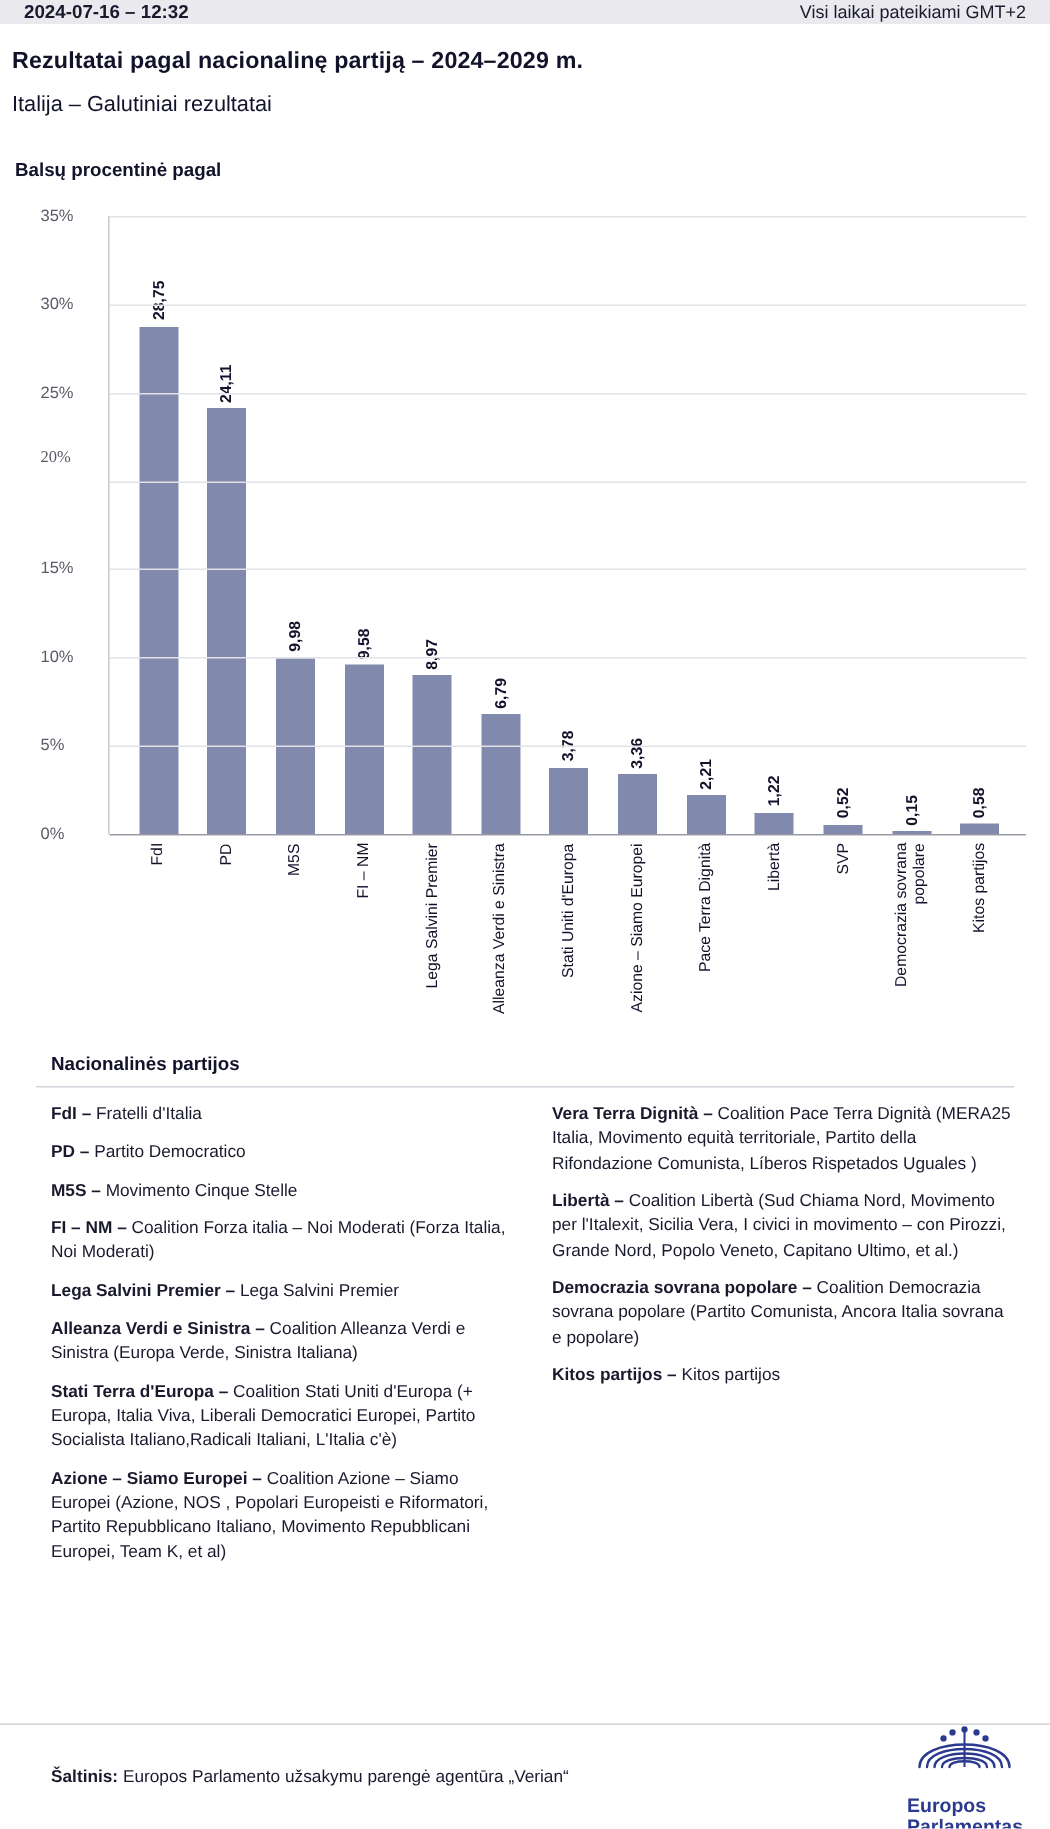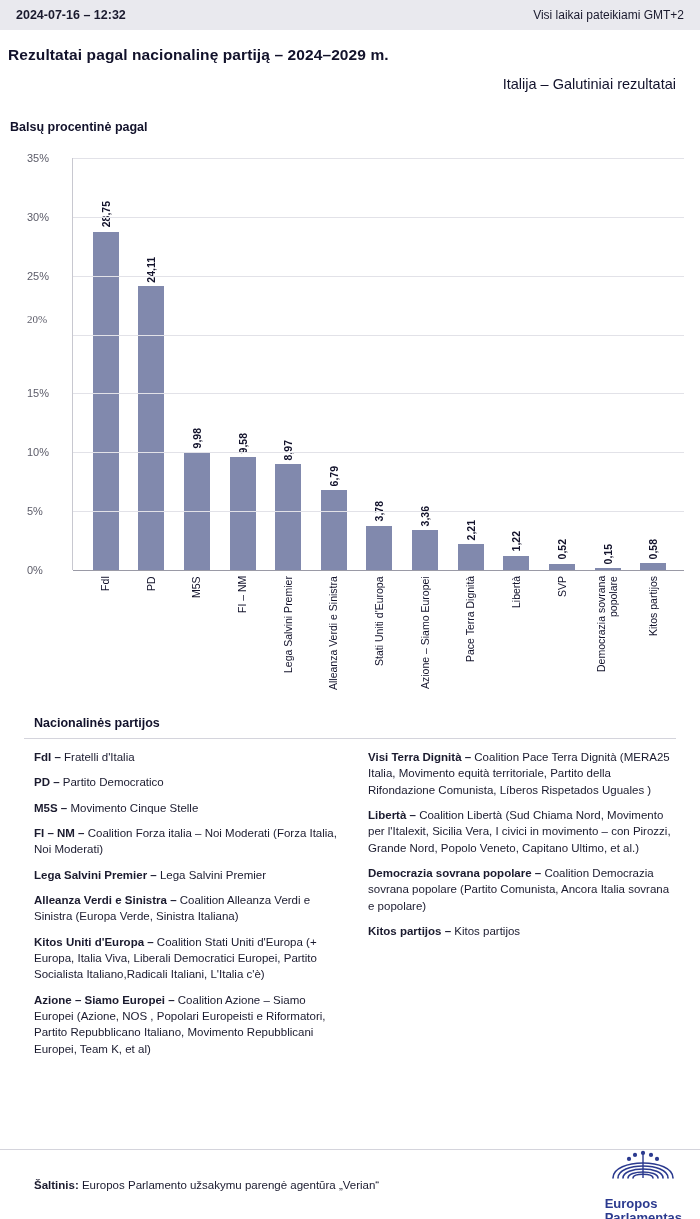--- a/index.html
+++ b/index.html
@@ -9,21 +9,21 @@
     height: 1219px;
     background: #ffffff;
     font-family: "Liberation Sans", sans-serif;
     color: #1a1a1a;
     position: relative;
     overflow: hidden;
   }
 
   
   .topbar {
-    height: 30px;
+    height: 16px;
     background: #e9e9ee;
     display: flex;
     align-items: center;
     justify-content: space-between;
     padding: 0 16px;
     font-size: 12.5px;
     font-weight: bold;
     color: #1a1a2e;
   }
   .topbar .right { font-weight: normal; font-size: 12px; }
@@ -35,21 +35,20 @@
     font-weight: bold;
     color: #12122b;
     margin: 0 0 12px 0;
     letter-spacing: 0.1px;
   }
   .subtitle {
     font-size: 14.5px;
     font-weight: normal;
     color: #12122b;
     margin: 0;
-    text-align: right;
   }
   .chart-label {
     font-size: 12.5px;
     font-weight: bold;
     color: #12122b;
     margin: 28px 0 0 10px;
   }
 
   
   .chart-area {
@@ -336,25 +335,25 @@
   <div class="legend-title">Nacionalinės partijos</div>
   <div class="legend-rule"></div>
   <div class="legend-cols">
     <div class="legend-col" id="legend-left">
         <div class="legend-item"><b>FdI – </b><span>Fratelli d'Italia</span></div>
         <div class="legend-item"><b>PD – </b><span>Partito Democratico</span></div>
         <div class="legend-item"><b>M5S – </b><span>Movimento Cinque Stelle</span></div>
         <div class="legend-item"><b>FI – NM – </b><span>Coalition Forza italia – Noi Moderati (Forza Italia, Noi Moderati)</span></div>
         <div class="legend-item"><b>Lega Salvini Premier – </b><span>Lega Salvini Premier</span></div>
         <div class="legend-item"><b>Alleanza Verdi e Sinistra – </b><span>Coalition Alleanza Verdi e Sinistra (Europa Verde, Sinistra Italiana)</span></div>
-        <div class="legend-item"><b>Kitos Uniti d'Europa – </b><span>Coalition Stati Uniti d'Europa (+ Europa, Italia Viva, Liberali Democratici Europei, Partito Socialista Italiano,Radicali Italiani, L'Italia c'è)</span></div>
+        <div class="legend-item"><b>Stati Terra d'Europa – </b><span>Coalition Stati Uniti d'Europa (+ Europa, Italia Viva, Liberali Democratici Europei, Partito Socialista Italiano,Radicali Italiani, L'Italia c'è)</span></div>
         <div class="legend-item"><b>Azione – Siamo Europei – </b><span>Coalition Azione – Siamo Europei (Azione, NOS , Popolari Europeisti e Riformatori, Partito Repubblicano Italiano, Movimento Repubblicani Europei, Team K, et al)</span></div>
       </div>
     <div class="legend-col" id="legend-right">
-        <div class="legend-item"><b>Visi Terra Dignità – </b><span>Coalition Pace Terra Dignità (MERA25 Italia, Movimento equità territoriale, Partito della Rifondazione Comunista, Líberos Rispetados Uguales )</span></div>
+        <div class="legend-item"><b>Vera Terra Dignità – </b><span>Coalition Pace Terra Dignità (MERA25 Italia, Movimento equità territoriale, Partito della Rifondazione Comunista, Líberos Rispetados Uguales )</span></div>
         <div class="legend-item"><b>Libertà – </b><span>Coalition Libertà (Sud Chiama Nord, Movimento per l'Italexit, Sicilia Vera, I civici in movimento – con Pirozzi, Grande Nord, Popolo Veneto, Capitano Ultimo, et al.)</span></div>
         <div class="legend-item"><b>Democrazia sovrana popolare – </b><span>Coalition Democrazia sovrana popolare (Partito Comunista, Ancora Italia sovrana e popolare)</span></div>
         <div class="legend-item"><b>Kitos partijos – </b><span>Kitos partijos</span></div>
       </div>
   </div>
 </div>
 
 <div class="footer">
   <div class="source">
     <b>Šaltinis:</b>

